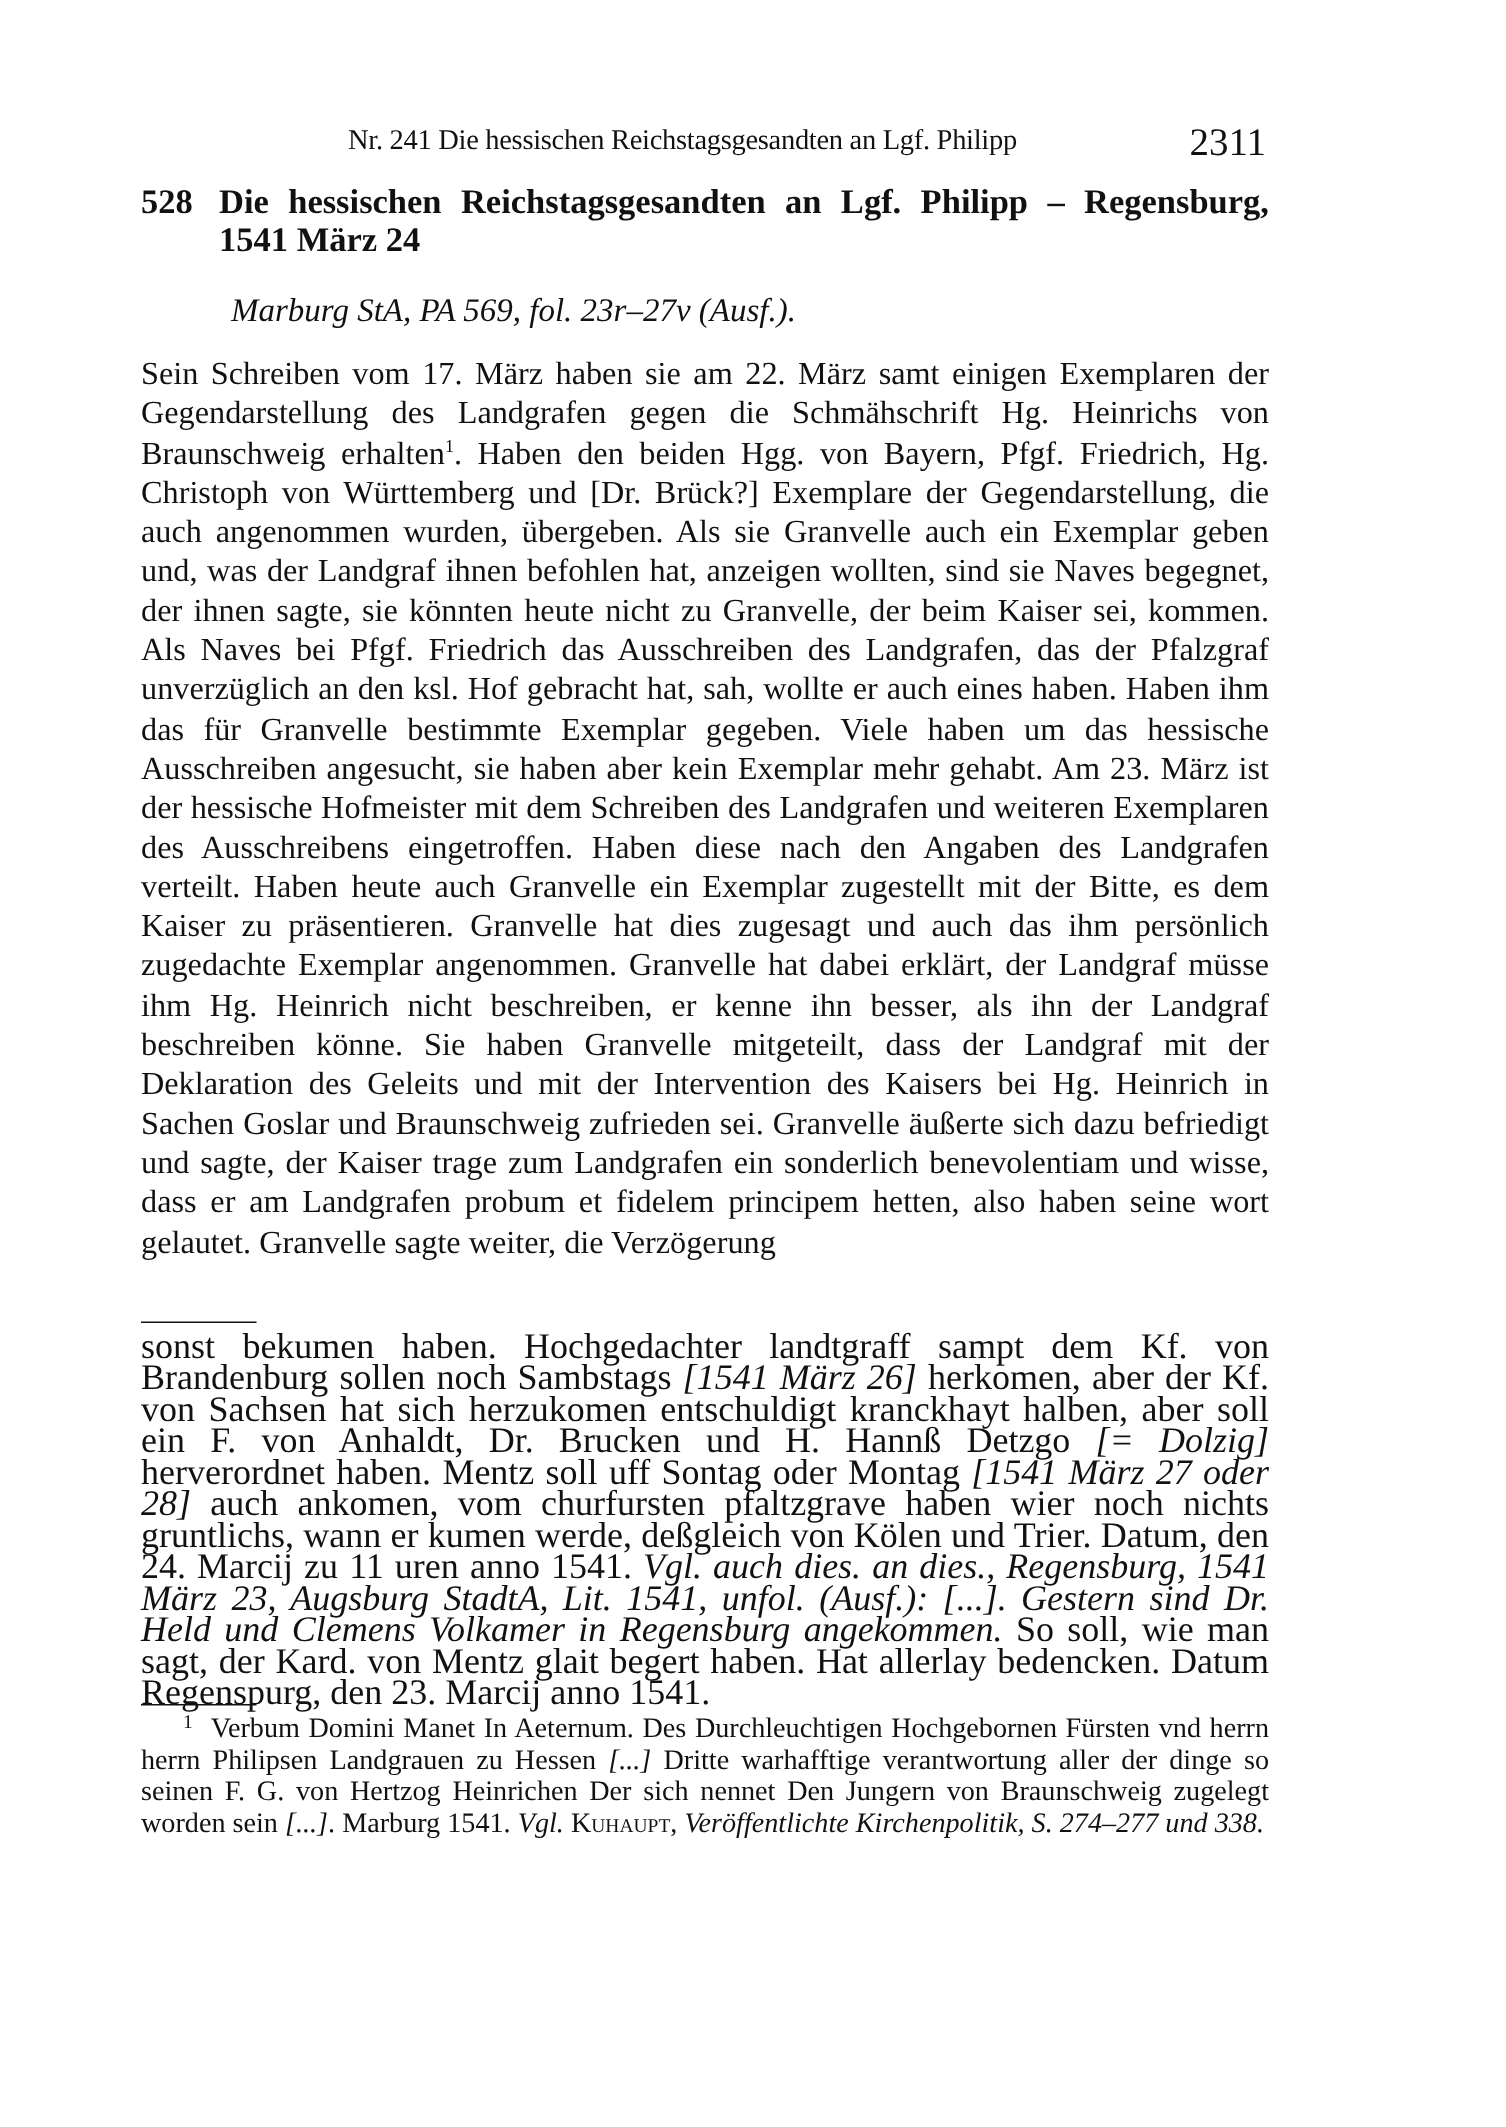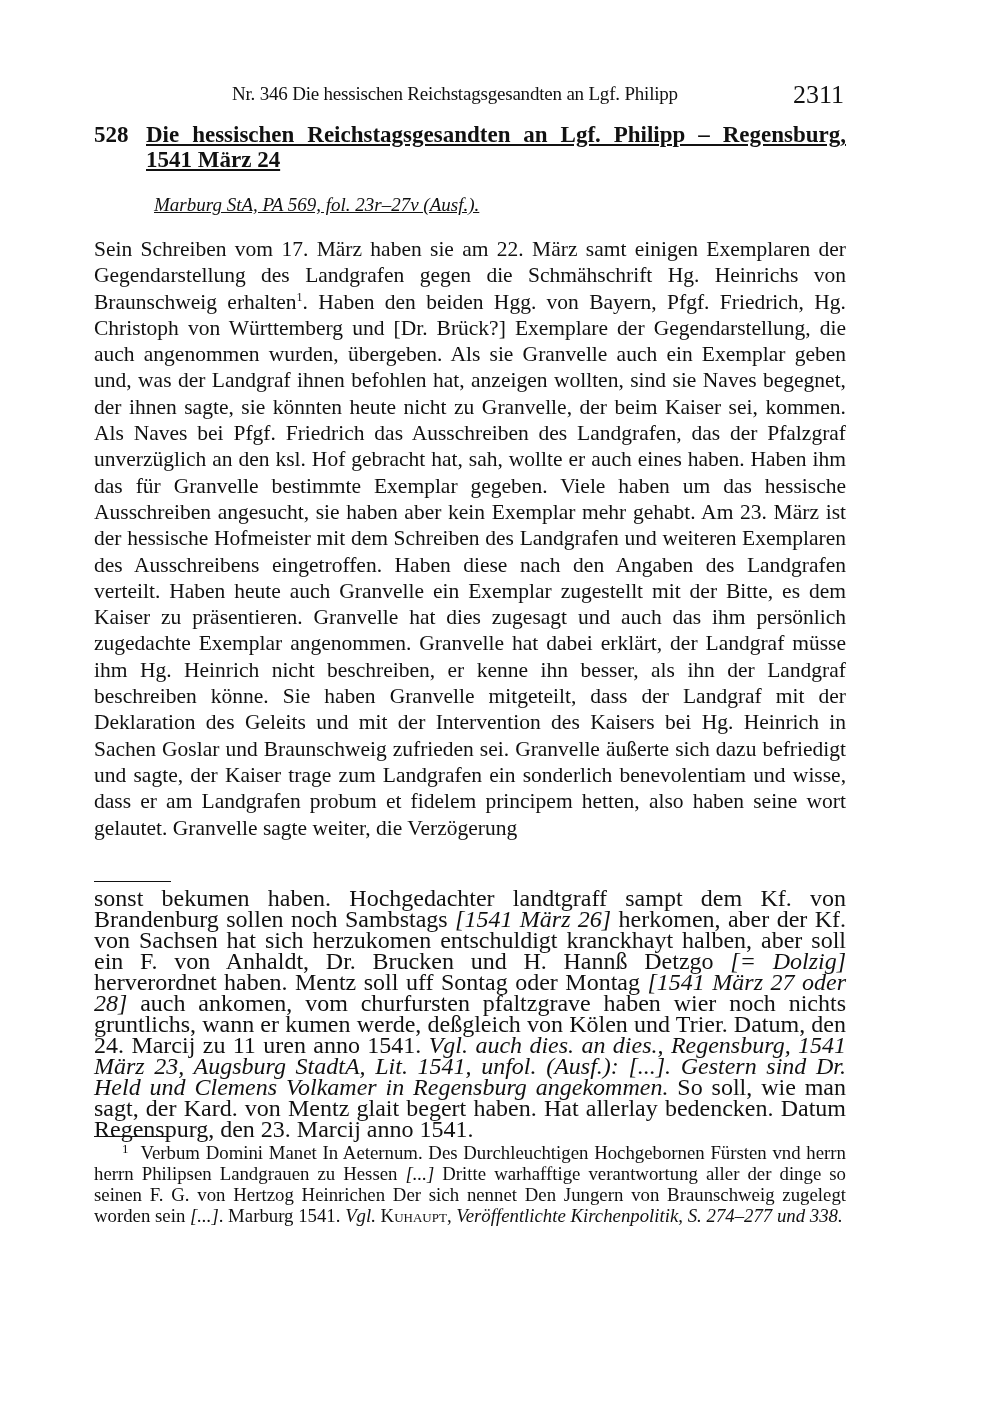--- a/index.html
+++ b/index.html
@@ -6,25 +6,25 @@
   body { width: 1004px; height: 1418px; position: relative; overflow: hidden;
          font-family: "Liberation Serif", "DejaVu Serif", serif; color: #111; }
   .page { position: absolute; left: 94px; top: 0; width: 752px; }
 
   .running-head { position: absolute; top: 80px; left: 0; width: 752px; height: 26px;
                   font-size: 19px; }
   .running-title { position: absolute; left: 138px; top: 3px; letter-spacing: -0.2px; }
   .page-number { position: absolute; right: 2px; top: 0; font-size: 26px; }
 
   .doc-heading { position: absolute; top: 122px; left: 0; width: 752px;
-                 font-size: 23px; font-weight: bold; line-height: 25px; text-decoration: underline; }
+                 font-size: 23px; font-weight: bold; line-height: 25px; }
   .doc-number { position: absolute; left: 0; top: 0; }
   .doc-title { margin-left: 52px; text-align: justify; text-align-last: left; }
 
-  .source-note { position: absolute; top: 194px; left: 60px; font-size: 19px; font-style: italic; text-decoration: underline; }
+  .source-note { position: absolute; top: 194px; left: 60px; font-size: 22px; font-style: italic; }
 
   .main-text { position: absolute; top: 236px; left: 0; width: 752px;
                font-size: 21.5px; line-height: 26.3px; text-align: justify; }
   .main-text .it { }
   .main-text .rm { font-style: normal; }
   sup { font-size: 12px; vertical-align: 8px; line-height: 0; }
 
   .rule { position: absolute; left: 0; width: 77px; height: 1px; background: #111; }
 
   .footnote-cont { position: absolute; top: 888px; left: 0; width: 752px;
@@ -35,21 +35,21 @@
               font-size: 18.8px; line-height: 21px; text-align: justify; }
   .fn-mark { font-size: 13px; vertical-align: 6px; line-height: 0; margin-left: 28px; margin-right: 12px; }
   .smallcaps { font-variant: small-caps; }
 </style>
 </head>
 <body>
 
 <div class="page">
 
   <div class="running-head">
-    <span class="running-title">Nr. 346 Die hessischen Reichstagsgesandten an Lgf. Philipp</span>
+    <span class="running-title">Nr. 241 Die hessischen Reichstagsgesandten an Lgf. Philipp</span>
     <span class="page-number">2311</span>
   </div>
 
   <div class="doc-heading">
     <span class="doc-number">528</span>
     <div class="doc-title">Die hessischen Reichstagsgesandten an Lgf. Philipp – Regensburg, 1541 März 24</div>
   </div>
 
   <div class="source-note">Marburg StA, PA 569, fol. 23r–27v (Ausf.).</div>
 

